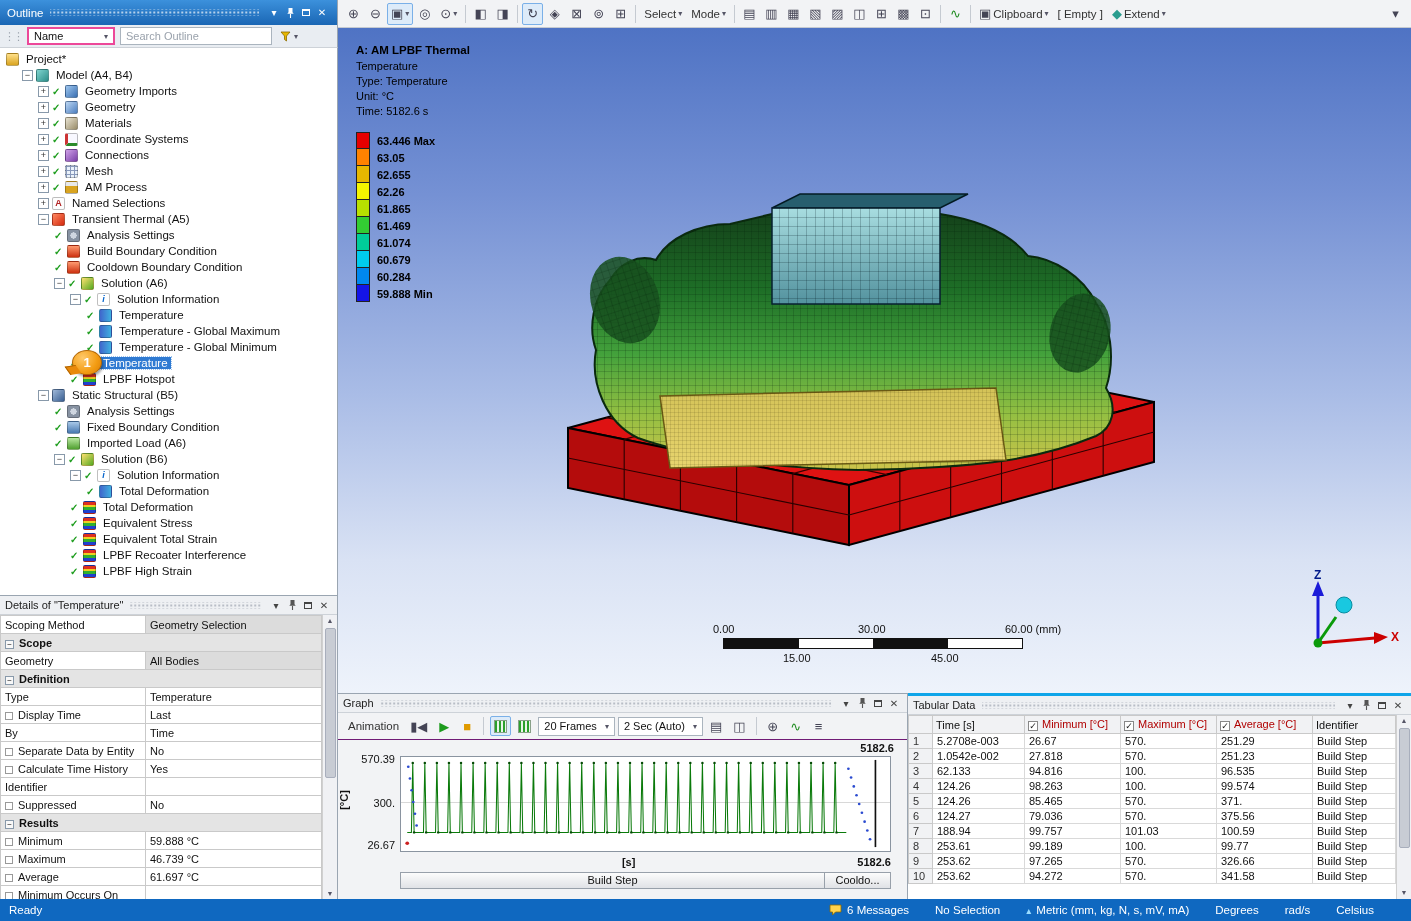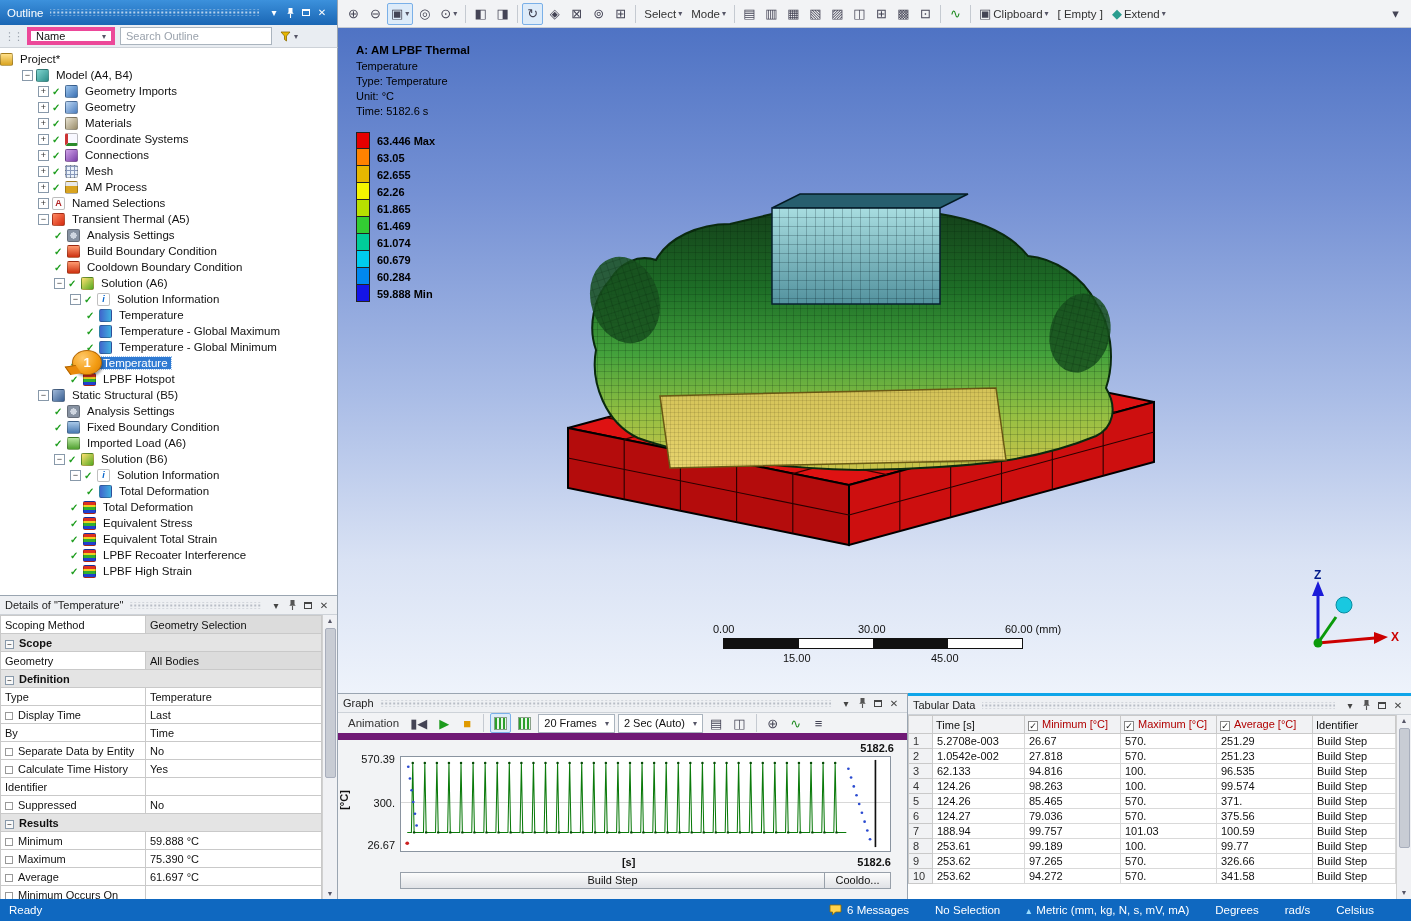--- a/index.html
+++ b/index.html
@@ -27,21 +27,21 @@
 .tbtn .dd{font-size:8px;color:#556}
 .tbtn.sel{border-color:#7ab0e8;background:#ddebf9}
 .tbtn.ovf{margin-left:auto}
 .tsep{width:1px;height:18px;background:#c5cad1;margin:0 3px;flex:0 0 auto}
 .tlabel{padding:0 4px;color:#333;font-size:11.5px;flex:0 0 auto}
 .stripes{width:13px;height:13px;border:1px solid #88a088;background:repeating-linear-gradient(90deg,#2ca02c 0 2px,#eaf6ea 2px 4px)}
 
 
 #outline-filter{position:absolute;left:0;top:25px;width:338px;height:23px;background:#e9edf2;border-bottom:1px solid #cdd2d8;border-right:1px solid #9aa5b1;display:flex;align-items:center;gap:5px;padding:0 4px}
 .fdrag{color:#9aa2ac;font-size:11px;letter-spacing:-2px}
-.namebox{width:88px;height:18px;border:4px solid #ec4899;background:#fff;display:flex;align-items:center;justify-content:space-between;padding:0 5px}
+.namebox{width:88px;height:18px;border:2px solid #ec4899;background:#fff;display:flex;align-items:center;justify-content:space-between;padding:0 5px}
 .namebox .dd{font-size:8px;color:#556}
 #outline-search{width:152px;height:18px;border:1px solid #aab4be;padding:0 5px;font:11px "Liberation Sans",sans-serif;color:#333;background:#fff}
 #outline-search::placeholder{color:#9aa2ac}
 .filterbtn{display:flex;align-items:center;gap:3px;padding:0 3px;height:18px}
 .filterbtn .dd{font-size:8px;color:#556}
 
 
 #outline-tree{position:absolute;left:0;top:48px;width:338px;height:547px;background:#fff;overflow:hidden;border-right:1px solid #9aa5b1;padding-top:3px}
 .trow{height:16px;display:flex;align-items:center;white-space:nowrap}
 .exp{width:11px;height:11px;border:1px solid #8899aa;background:#fff;font-size:9px;line-height:9px;text-align:center;margin-right:3px;color:#333;flex:0 0 auto}
@@ -104,21 +104,21 @@
 #ruler{position:absolute;left:385px;top:595px;width:300px;height:46px;color:#111;font-size:11px}
 .rl{position:absolute;white-space:nowrap}
 .rl.t0{top:0;left:-10px}.rl.t1{top:0;left:135px}.rl.t2{top:0;left:282px}
 .rbar{position:absolute;top:15px;left:0;width:300px;height:11px;border:1px solid #111;display:flex;background:#fff}
 .rseg{flex:1}.rseg.dark{background:#111}
 .rl.b0{top:29px;left:60px}.rl.b1{top:29px;left:208px}
 #triad{position:absolute;right:8px;bottom:16px}
 
 
 #graph-panel{position:absolute;left:338px;top:693px;width:570px;height:206px;background:#f2f3f5;border-top:1px solid #9aa5b1;border-right:1px solid #9aa5b1;display:flex;flex-direction:column;overflow:hidden}
-#graph-toolbar{height:27px;display:flex;align-items:center;gap:3px;padding:0 6px;background:#f2f3f5;border-bottom:7px solid #701a75;overflow:hidden}
+#graph-toolbar{height:27px;display:flex;align-items:center;gap:3px;padding:0 6px;background:#f2f3f5;border-bottom:1px solid #701a75;overflow:hidden}
 #graph-toolbar .tbtn{height:20px;min-width:20px}
 .gsel{height:19px;border:1px solid #aab4be;background:#fff;display:inline-flex;align-items:center;padding:0 5px;gap:8px;font-size:11px;flex:0 0 auto}
 .gsel .dd{font-size:8px;color:#556}
 #graph-chart{display:flex;margin-top:2px}
 #gy{width:62px;position:relative;height:112px;flex:0 0 auto;font-size:11px}
 .gunit{position:absolute;left:-4px;top:52px;transform:rotate(-90deg);font-weight:bold}
 .gt{position:absolute;right:5px}
 .gt0{top:11px}.gt1{top:55px}.gt2{top:97px}
 #gplot{flex:1;margin:14px 16px 0 0;height:96px;border:1px solid #8a94a0;background:#fff;position:relative}
 #gtime{position:absolute;top:-15px;right:-4px;font-weight:bold;font-size:11px}
@@ -275,21 +275,21 @@
     <input id="outline-search" placeholder="Search Outline" style="">
     <span class="filterbtn">
       <svg width="11" height="11" viewBox="0 0 11 11">
           <path d="M1 1h9L6.5 5v5l-2-1.5V5z" fill="#e8b800" stroke="#8a6a00" stroke-width="0.8"></path>
         </svg>
       <span class="dd">▾</span>
     </span>
   </div>
 
   <div id="outline-tree">
-      <div class="trow" style=" text-align: right;">
+      <div class="trow" style="padding-left: 6px; text-align: right;">
         <span class="ti ti-project"></span>
         <span class="tlb">Project*</span>
       </div>
       <div class="trow" style="padding-left: 22px;">
         <span class="exp">−</span>
         <span class="ti ti-model"></span>
         <span class="tlb b">Model (A4, B4)</span>
       </div>
       <div class="trow" style="padding-left: 38px;">
         <span class="exp">+</span>
@@ -525,21 +525,21 @@
             </tr>
             <tr>
               <td colspan="2" class="dsec"><span class="dsec-box">−</span><span>Results</span></td>
             </tr>
             <tr>
               <td class="dlabel"><span class="dcb"></span><span>Minimum</span></td>
               <td class="dval">59.888 °C</td>
             </tr>
             <tr>
               <td class="dlabel"><span class="dcb"></span><span>Maximum</span></td>
-              <td class="dval">75.390 °C</td>
+              <td class="dval">46.739 °C</td>
             </tr>
             <tr>
               <td class="dlabel"><span class="dcb"></span><span>Average</span></td>
               <td class="dval">61.697 °C</td>
             </tr>
             <tr>
               <td class="dlabel"><span class="dcb"></span><span>Minimum Occurs On</span></td>
               <td class="dval"></td>
             </tr>
           </tbody>

